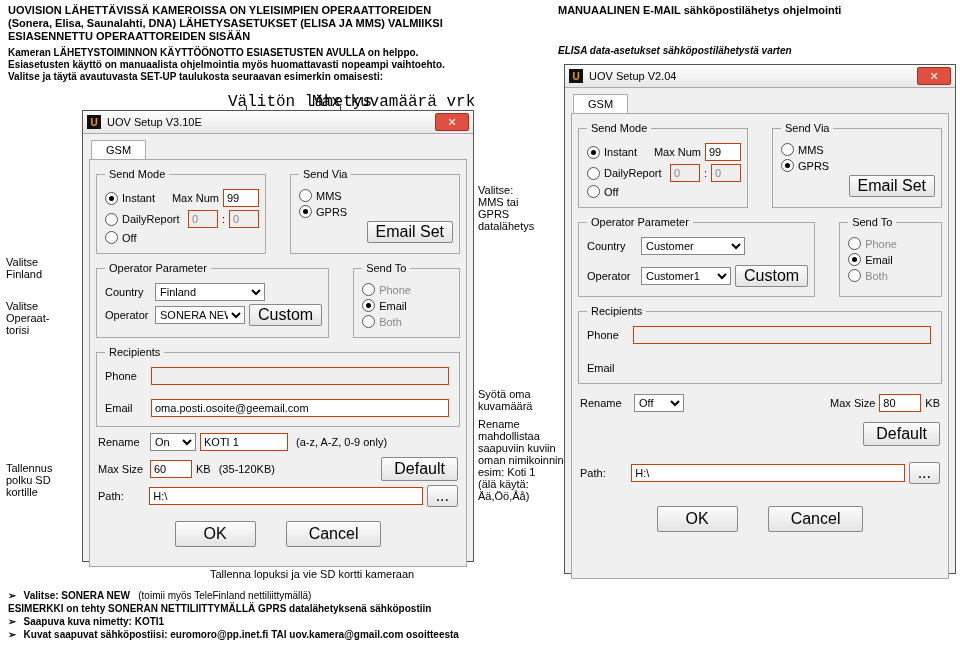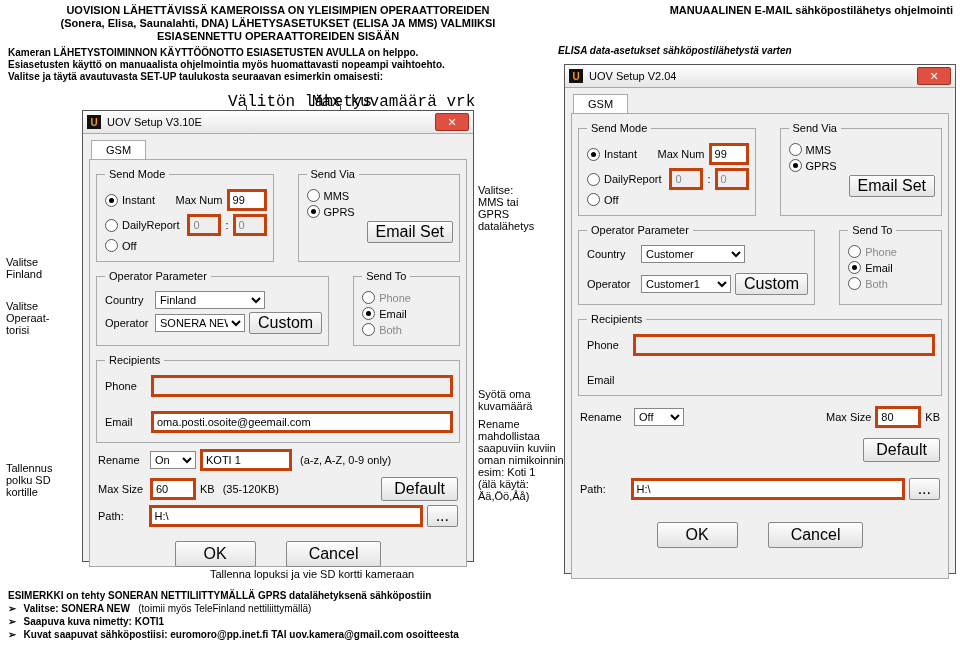--- a/index.html
+++ b/index.html
@@ -1,37 +1,37 @@
 <!DOCTYPE html>
 <html><head>
 <meta charset="utf-8">
 <style>
   body { margin:0; font-family: Arial, sans-serif; background:#fff; width:960px; }
   .page { width:960px; height:645px; position:relative; }
   .col { position:absolute; }
   .left { left:8px; top:4px; width:540px; }
   .right { left:558px; top:4px; width:395px; }
-  .title { font-weight:bold; font-size:11px; line-height:13px; text-align:center; }
+  .title { font-weight:bold; font-size:11px; line-height:13px; }
   .note { font-weight:bold; font-size:10px; line-height:12px; }
   .anno { position:absolute; font-size:11px; line-height:12px; color:#000; }
   .caption-top { position:absolute; font-size:16px;font-family:Liberation Mono, monospace; }
   
   .dlg { position:absolute; border:1px solid #555; background:#f0f0f0; font-family: Tahoma, Arial, sans-serif; font-size:11px; color:#000; }
   .titlebar { height:22px; background:linear-gradient(#fff,#e6e6e6); border-bottom:1px solid #aaa; display:flex; align-items:center; padding:0 4px; }
   .ticon { width:14px; height:14px; background:#111; color:#f7931e; display:flex; align-items:center; justify-content:center; font-weight:bold; font-size:10px; margin-right:6px; }
   .tclose { margin-left:auto; width:32px; height:16px; background:#e05040; color:#fff; display:flex; align-items:center; justify-content:center; border:1px solid #a03020; border-radius:2px; font-size:11px; }
   .tab { display:inline-block; background:#fff; border:1px solid #aaa; border-bottom:none; padding:3px 14px; margin:6px 0 0 8px; }
   .tabbody { background:#f0f0f0; border:1px solid #aaa; margin:0 6px 6px 6px; padding:4px; }
   fieldset { border:1px solid #aaa; margin:4px 2px; padding:6px 6px 6px 8px; }
   legend { font-size:11px; padding:0 4px; }
   .row { display:flex; align-items:center; gap:4px; margin:3px 0; }
   .lbl { font-size:11px; }
   .radio { width:11px; height:11px; border:1px solid #555; border-radius:50%; display:inline-flex; align-items:center; justify-content:center; background:#fff; }
   .radio.on::after { content:""; width:5px; height:5px; border-radius:50%; background:#000; }
-  input.txt { border:3px solid #c2410c; background:#fff; font-size:11px; height:16px; padding:0 3px; }
+  input.txt { border:1px solid #c2410c; background:#fff; font-size:11px; height:16px; padding:0 3px; }
   input.disabled { background:#eee; color:#888; }
   select.cmb { border:1px solid #888; background:#fff; font-size:11px; height:18px; }
   .btn { border:1px solid #888; background:linear-gradient(#fdfdfd,#e3e3e3); padding:2px 12px; font-size:16px; border-radius:2px; display:inline-block; }
   .btn.small { padding:1px 8px; }
   .flex1 { flex:1; }
   .sendcols { display:flex; gap:20px; }
   .col50 { flex:1; }
   .grey { color:#888; }
   .bottom { position:absolute; left:8px; bottom:4px; font-size:10px; font-weight:bold; line-height:13px; }
   .bul { display:inline-block; width:10px; }
@@ -191,21 +191,21 @@
 oman nimikoinnin
 esim: Koti 1
 (älä käytä:
 Ää,Öö,Åå)</div>
   <div class="anno" style="left:6px; top:462px; width:60px; white-space:pre-line">Tallennus
 polku SD
 kortille</div>
   <div class="anno" style="left:210px; top:568px">Tallenna lopuksi ja vie SD kortti kameraan</div>
 
   <div class="col right">
-    <div class="title" style="text-align:right">MANUAALINEN E-MAIL sähköpostilähetys ohjelmointi</div>
+    <div class="title" style="text-align:left">MANUAALINEN E-MAIL sähköpostilähetys ohjelmointi</div>
     <div class="note" style="margin-top:28px; font-style:italic">ELISA data-asetukset sähköpostilähetystä varten</div>
   </div>
 
   <div class="dlg" style="left:564px; top:64px; width:390px; height:508px">
     <div class="titlebar">
       <span class="ticon">U</span>
       <span>UOV Setup V2.04</span>
       <span class="tclose">✕</span>
     </div>
     <div class="tab">GSM</div>
@@ -305,19 +305,19 @@
         <span class="btn small">...</span>
       </div>
       <div class="row" style="justify-content:center; gap:30px; margin-top:22px">
         <span class="btn" style="padding:3px 28px">OK</span>
         <span class="btn" style="padding:3px 22px">Cancel</span>
       </div>
     </div>
   </div>
 
   <div class="bottom">
+    <div><span class="bul">➢</span>&nbsp;&nbsp;<span>Valitse: SONERA NEW</span>&nbsp;&nbsp;&nbsp;<span style="font-weight:normal">(toimii myös TeleFinland nettiliittymällä)</span></div>
     <div>ESIMERKKI on tehty SONERAN NETTILIITTYMÄLLÄ GPRS datalähetyksenä sähköpostiin</div>
-    <div><span class="bul">➢</span>&nbsp;&nbsp;<span>Valitse: SONERA NEW</span>&nbsp;&nbsp;&nbsp;<span style="font-weight:normal">(toimii myös TeleFinland nettiliittymällä)</span></div>
     <div><span class="bul">➢</span>&nbsp;&nbsp;<span>Saapuva kuva nimetty: KOTI1</span></div>
     <div><span class="bul">➢</span>&nbsp;&nbsp;<span>Kuvat saapuvat sähköpostiisi: euromoro@pp.inet.fi TAI uov.kamera@gmail.com osoitteesta</span></div>
   </div>
 
 </div>
 
 </body></html>

